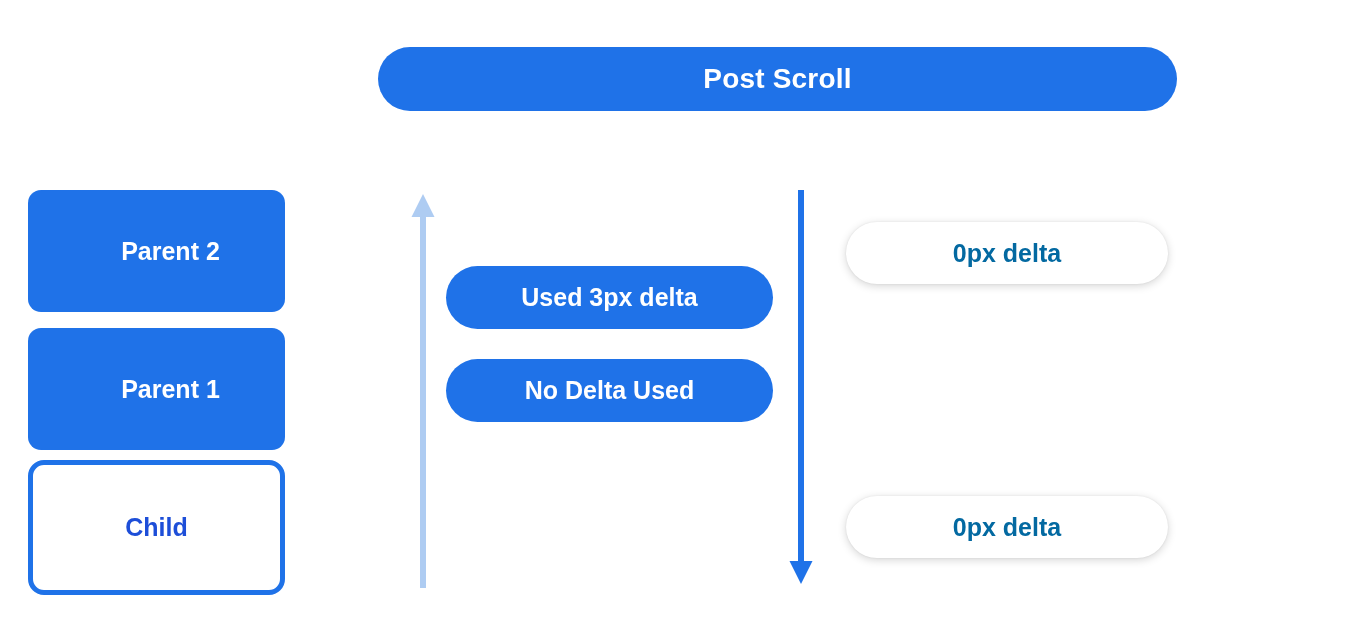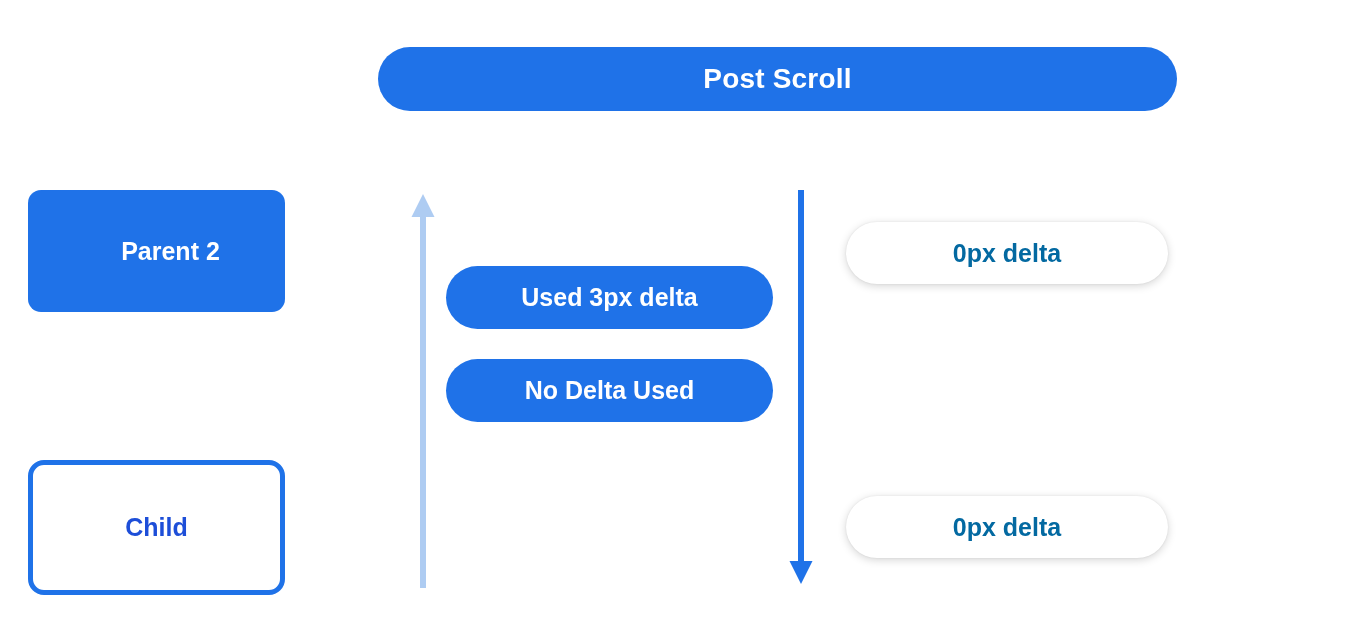--- a/index.html
+++ b/index.html
@@ -124,20 +124,23 @@
 <div id="stage">
 
   <div class="header-bar">
     <span class="label">Post Scroll</span>
   </div>
 
   <div class="stack-box filled" id="box-parent2">
     <span class="label">Parent 2</span>
   </div>
 
+  <div class="stack-box filled" id="box-parent1">
+    <span class="label">Parent 1</span>
+  </div>
 
   <div class="stack-box outlined" id="box-child">
     <span class="label">Child</span>
   </div>
 
   <div class="arrow" id="arrow-up">
     <svg viewBox="0 0 40 398" xmlns="http://www.w3.org/2000/svg" aria-hidden="true">
       <rect x="17" y="22" width="6" height="376" fill="#aeccf2"></rect>
       <polygon points="20,4 31.5,27 8.5,27" fill="#aeccf2"></polygon>
     </svg>

